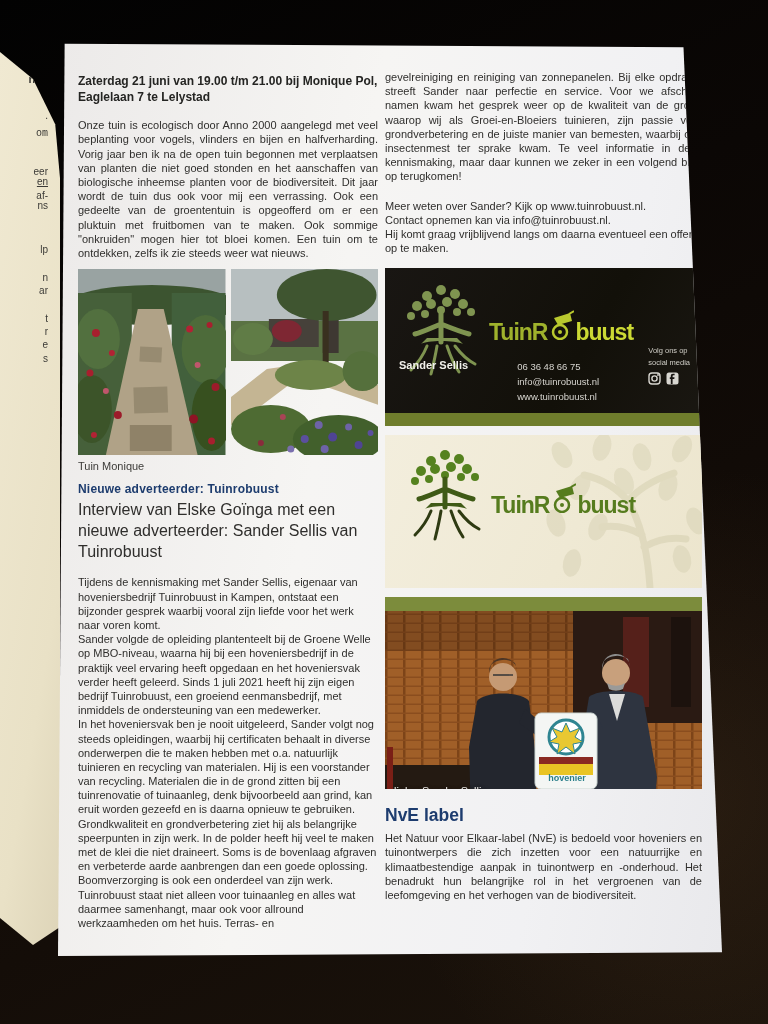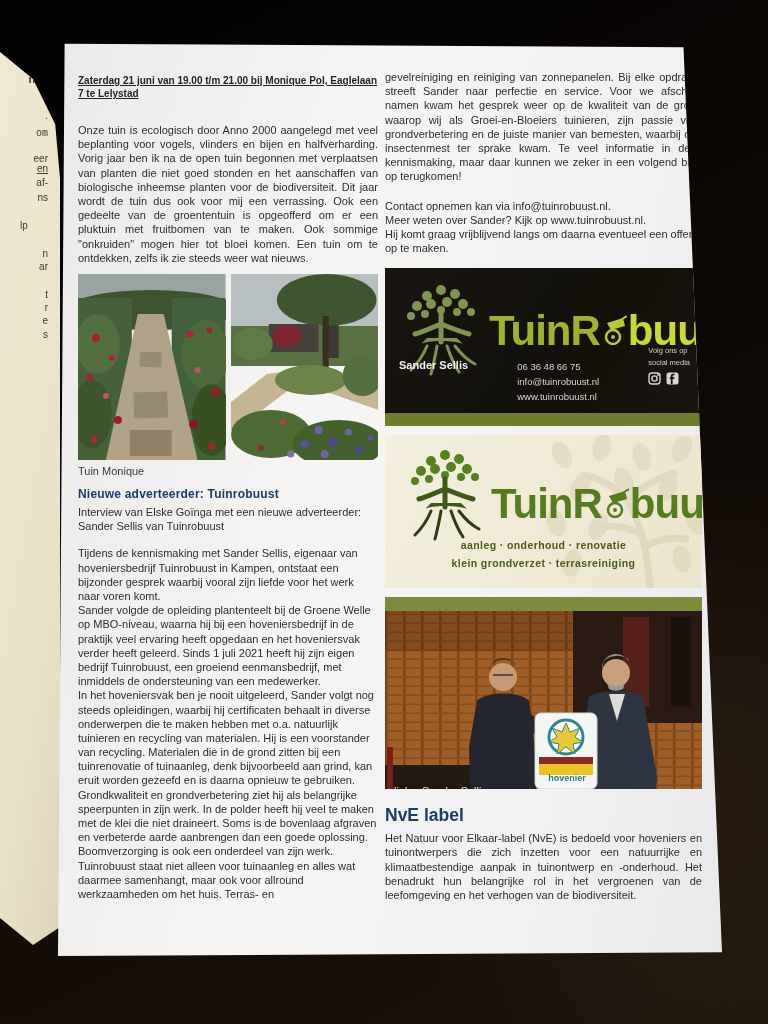--- a/index.html
+++ b/index.html
@@ -13,56 +13,56 @@
   
   .prev-page{position:absolute;left:0;top:52px;width:60px;height:902px;
     background:linear-gradient(100deg,#f0e9d2 0%,#e9e1c6 70%,#ddd4b8 100%);
     clip-path:polygon(0 0,55% 3%,92% 8%,100% 14%,100% 97%,55% 99%,0 96%);
     box-shadow:4px 0 10px rgba(0,0,0,.5);}
   .prev-page .frag{display:block;text-align:right;padding-right:12px;
     font-size:10px;color:#3b3a36;line-height:1;}
   .frag:nth-of-type(1){margin-top:22px;font-weight:bold;font-size:11px;}
   .frag:nth-of-type(2){margin-top:26px;}
   .frag:nth-of-type(3){margin-top:8px;font-family:Liberation Mono, monospace;}
-  .frag:nth-of-type(4){margin-top:15px;padding-left:19px;}
+  .frag:nth-of-type(4){margin-top:28px;padding-left:19px;}
   .frag:nth-of-type(5){margin-top:0;text-decoration:underline;}
   .frag:nth-of-type(6){margin-top:4px;padding-left:12px;}
-  .frag:nth-of-type(7){margin-top:5px;}
-  .frag:nth-of-type(8){margin-top:18px;text-align:center;}
+  .frag:nth-of-type(7){}
+  .frag:nth-of-type(8){margin-top:34px;}
   .frag:nth-of-type(9){margin-top:18px;}
   .frag:nth-of-type(10){margin-top:3px;}
   .frag:nth-of-type(11){margin-top:18px;}
   .frag:nth-of-type(12){margin-top:3px;}
   .frag:nth-of-type(13){margin-top:3px;}
   .frag:nth-of-type(14){margin-top:4px;}
   
   .page{position:absolute;left:58px;top:40px;width:664px;height:916px;
     background:linear-gradient(100deg,#eceae9 0%,#f6f5f3 40%,#f1f1f3 75%,#e9e9ec 100%);
     clip-path:polygon(1% 0.4%,94.2% 0.8%,100% 99.6%,0 100%);
     box-shadow:0 10px 50px rgba(0,0,0,.8);}
   .col-left{position:absolute;left:20px;top:34px;width:300px;}
   .col-right{position:absolute;left:327px;top:30px;width:317px;}
   .body-txt{font-size:11px;line-height:1.29;color:#2f2e2c;margin:0;}
   .just{text-align:justify;}
-  .event-header{font-size:10px;font-weight:bold;color:#242422;margin:0 0 23px;line-height:1.3;text-decoration:underline;}
+  .event-header{font-size:12px;font-weight:bold;color:#242422;margin:0 0 13px;line-height:1.3;}
   .photos{display:flex;gap:5px;margin:9px 0 3px;}
   .photo{width:148px;height:186px;display:block;}
   .caption{font-size:11px;color:#3d3c39;margin:5px 0 10px;}
   .section-h{color:#1d3c6e;font-size:12px;font-weight:bold;margin:4px 0 4px;letter-spacing:.2px;}
-  .byline{font-size:11px;color:#2f2e2c;margin:0 0 13px;line-height:1.3;}
+  .byline{font-size:16px;color:#2f2e2c;margin:0 0 13px;line-height:1.3;}
   .interview p{margin:0;}
   .cont-p{margin:0 0 15px;}
   .contact p{margin:0;}
   
   .card-black{position:relative;width:317px;height:158px;margin-top:13px;
     background:linear-gradient(120deg,#191613 0%,#121009 60%,#1a1712 100%);overflow:hidden;}
   .card-black .olive-strip{position:absolute;left:0;bottom:0;width:100%;height:13px;background:#6f7d2c;}
   .tree-icon{position:absolute;}
   .brand-row{position:absolute;display:flex;align-items:baseline;}
-  .brand-part{font-weight:bold;font-size:42px;letter-spacing:-1px;line-height:1;}
+  .brand-part{font-weight:bold;font-size:23px;letter-spacing:-1px;line-height:1;}
   .card-black .brand-part.p1{color:#9fb22c;}
   .card-black .brand-part.p2{color:#cbd934;}
   .card-bottom{position:absolute;left:14px;right:12px;bottom:22px;display:flex;
     justify-content:space-between;align-items:center;}
   .card-name{color:#f2f1ec;font-weight:bold;font-size:11px;}
   .card-contact{font-size:9.5px;color:#d6d4cf;line-height:1.55;text-align:left;margin-top:34px;}
   .card-social{font-size:7.5px;color:#cfcdc6;line-height:1.5;}
   .social-icons{display:flex;gap:5px;margin-top:4px;}
   
   .card-logo{position:relative;width:317px;height:153px;margin-top:9px;
@@ -169,22 +169,22 @@
       <p>Sander volgde de opleiding plantenteelt bij de Groene Welle op MBO-niveau, waarna hij bij een hoveniersbedrijf in de praktijk veel ervaring heeft opgedaan en het hoveniersvak verder heeft geleerd. Sinds 1 juli 2021 heeft hij zijn eigen bedrijf Tuinrobuust, een groeiend eenmansbedrijf, met inmiddels de ondersteuning van een medewerker.</p>
       <p>In het hoveniersvak ben je nooit uitgeleerd, Sander volgt nog steeds opleidingen, waarbij hij certificaten behaalt in diverse onderwerpen die te maken hebben met o.a. natuurlijk tuinieren en recycling van materialen. Hij is een voorstander van recycling. Materialen die in de grond zitten bij een tuinrenovatie of tuinaanleg, denk bijvoorbeeld aan grind, kan eruit worden gezeefd en is daarna opnieuw te gebruiken.</p>
       <p>Grondkwaliteit en grondverbetering ziet hij als belangrijke speerpunten in zijn werk. In de polder heeft hij veel te maken met de klei die niet draineert. Soms is de bovenlaag afgraven en verbeterde aarde aanbrengen dan een goede oplossing.</p>
       <p>Boomverzorging is ook een onderdeel van zijn werk. Tuinrobuust staat niet alleen voor tuinaanleg en alles wat daarmee samenhangt, maar ook voor allround werkzaamheden om het huis. Terras- en</p>
     </div>
   </div>
 
   <div class="col-right">
     <p class="body-txt just cont-p">gevelreiniging en reiniging van zonnepanelen. Bij elke opdracht streeft Sander naar perfectie en service. Voor we afscheid namen kwam het gesprek weer op de kwaliteit van de grond waarop wij als Groei-en-Bloeiers tuinieren, zijn passie voor grondverbetering en de juiste manier van bemesten, waarbij ook insectenmest ter sprake kwam. Te veel informatie in deze kennismaking, maar daar kunnen we zeker in een volgend blad op terugkomen!</p>
     <div class="contact body-txt">
+      <p>Meer weten over Sander? Kijk op www.tuinrobuust.nl.</p>
       <p>Contact opnemen kan via info@tuinrobuust.nl.</p>
-      <p>Meer weten over Sander? Kijk op www.tuinrobuust.nl.</p>
       <p>Hij komt graag vrijblijvend langs om daarna eventueel een offerte op te maken.</p>
     </div>
 
     <div class="card-black">
       <svg class="tree-icon" style="left:12px;top:12px" width="92" height="100" viewBox="0 0 92 100">
         <g fill="#7f9450">
           <circle cx="30" cy="16" r="5"></circle>
             <circle cx="44" cy="10" r="5"></circle>
             <circle cx="58" cy="14" r="5"></circle>
           <circle cx="20" cy="26" r="5"></circle>
@@ -277,24 +277,20 @@
       <div class="brand-row" style="left:106px;top:48px">
         <span class="brand-part p1">TuinR</span>
         <svg width="26" height="30" viewBox="0 0 26 30" style="margin:0 1px">
           <polygon points="6,8 22,3 24,11 10,15" fill="#567c1e"></polygon>
           <line x1="21" y1="4" x2="26" y2="1" stroke="#567c1e" stroke-width="2"></line>
           <circle cx="12" cy="22" r="7" fill="none" stroke="#567c1e" stroke-width="2.5"></circle>
           <circle cx="12" cy="22" r="2" fill="#567c1e"></circle>
         </svg>
         <span class="brand-part p2">buust</span>
       </div>
-      <div class="services">
-        <span>aanleg · onderhoud · renovatie</span><br>
-        <span>klein grondverzet · terrasreiniging</span>
-      </div>
     </div>
 
     <div class="award">
       <svg width="317" height="222" viewBox="0 0 317 222" preserveAspectRatio="none">
         <defs>
           <pattern id="wood" width="18" height="9" patternUnits="userSpaceOnUse">
             <rect width="18" height="9" fill="#a05f28"></rect>
             <rect width="2.5" height="9" fill="#7d4418"></rect>
             <rect y="7.5" width="18" height="1.5" fill="#8a4d1e"></rect>
           </pattern>

